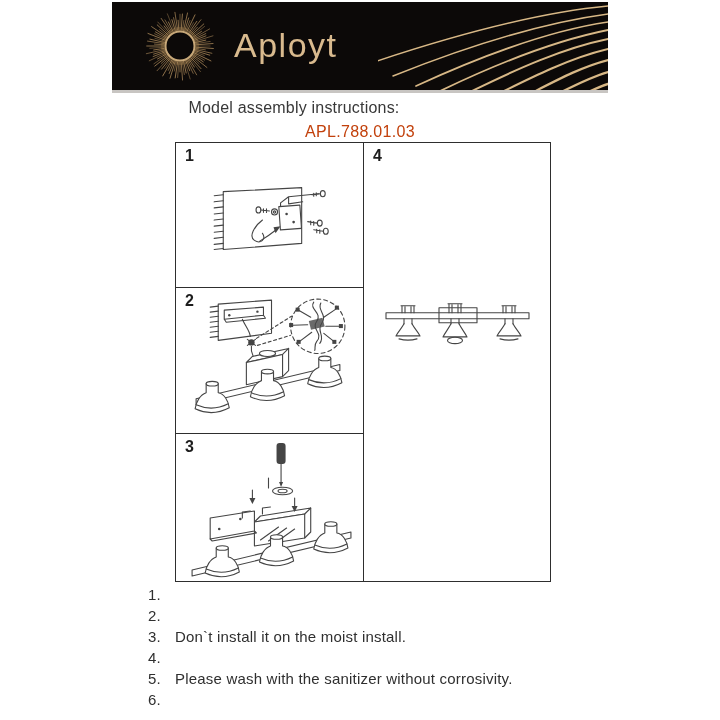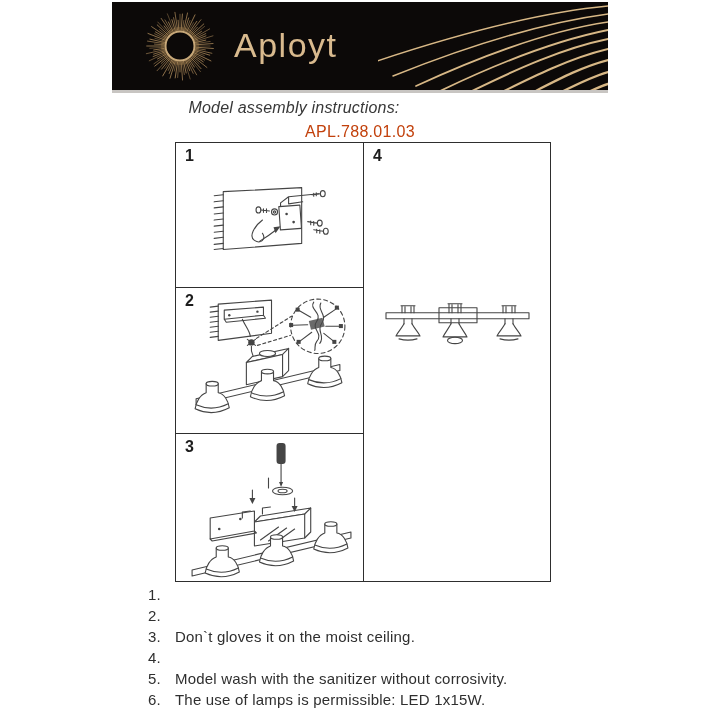--- a/index.html
+++ b/index.html
@@ -10,21 +10,21 @@
   .banner{position:absolute;left:112px;top:2px;width:496px;height:88px;
           background:#0c0908;overflow:hidden;}
   .banner-shadow{position:absolute;left:112px;top:90px;width:496px;height:3px;background:#c8c5c2;}
   .sunburst{position:absolute;left:12px;top:0;width:110px;height:88px;}
   .brand{position:absolute;left:122px;top:24px;font-size:34px;font-weight:400;
          color:#d9ba8e;letter-spacing:1.5px;}
   .rays{position:absolute;right:0;top:0;width:230px;height:88px;}
 
   
   .title1{position:absolute;left:0;top:99px;width:588px;text-align:center;
-          font-size:16px;color:#383838;letter-spacing:.2px;font-style:italic;}
+          font-size:16px;color:#383838;letter-spacing:.2px;}
   .title2{position:absolute;left:0;top:123px;width:720px;text-align:center;
           font-size:16px;color:#c2410c;letter-spacing:.3px;}
 
   
   .grid{position:absolute;left:175px;top:142px;width:376px;height:440px;
         border:1.7px solid #2e2e2e;box-sizing:border-box;display:flex;background:#fff;}
   .col-left{width:188px;border-right:1.7px solid #2e2e2e;box-sizing:border-box;
             display:flex;flex-direction:column;}
   .col-right{flex:1;position:relative;}
   .panel{position:relative;box-sizing:border-box;}
@@ -308,28 +308,27 @@
 
   <div class="notes">
     <div class="note-row">
       <span class="n">1.</span>
     </div>
     <div class="note-row">
       <span class="n">2.</span>
     </div>
     <div class="note-row">
       <span class="n">3.</span>
-      <span class="t">Don`t gloves it on the moist ceiling.</span>
+      <span class="t">Don`t install it on the moist install.</span>
     </div>
     <div class="note-row">
       <span class="n">4.</span>
     </div>
     <div class="note-row">
       <span class="n">5.</span>
-      <span class="t">Model wash with the sanitizer without corrosivity.</span>
+      <span class="t">Please wash with the sanitizer without corrosivity.</span>
     </div>
     <div class="note-row">
       <span class="n">6.</span>
-      <span class="t">The use of lamps is permissible: LED 1x15W.</span>
     </div>
   </div>
 
 </div>
 
 </body></html>

